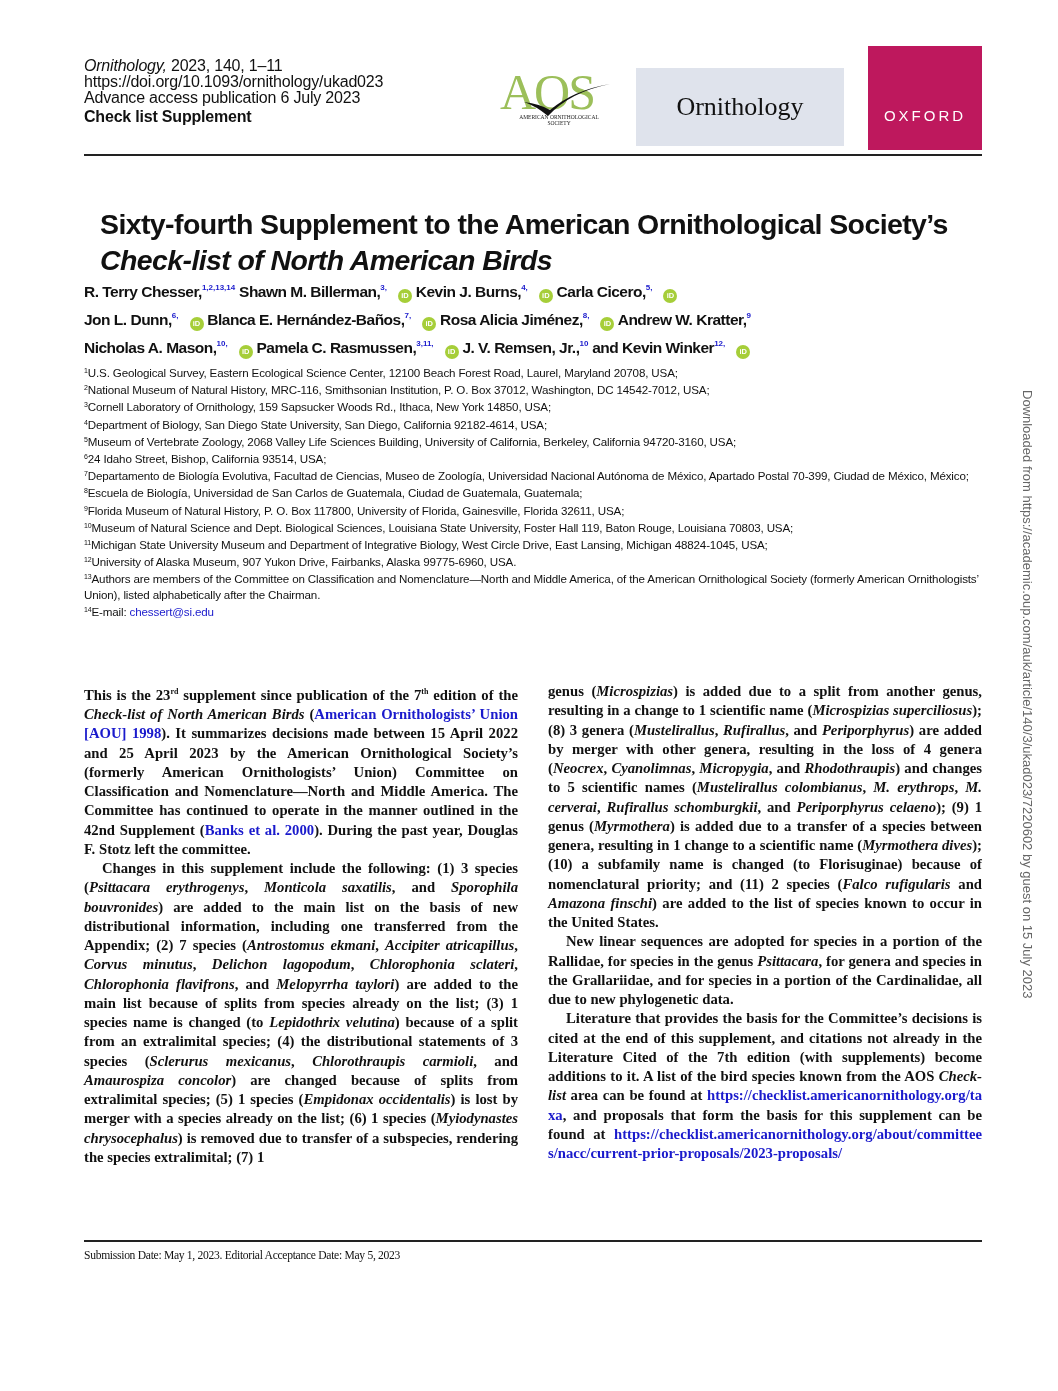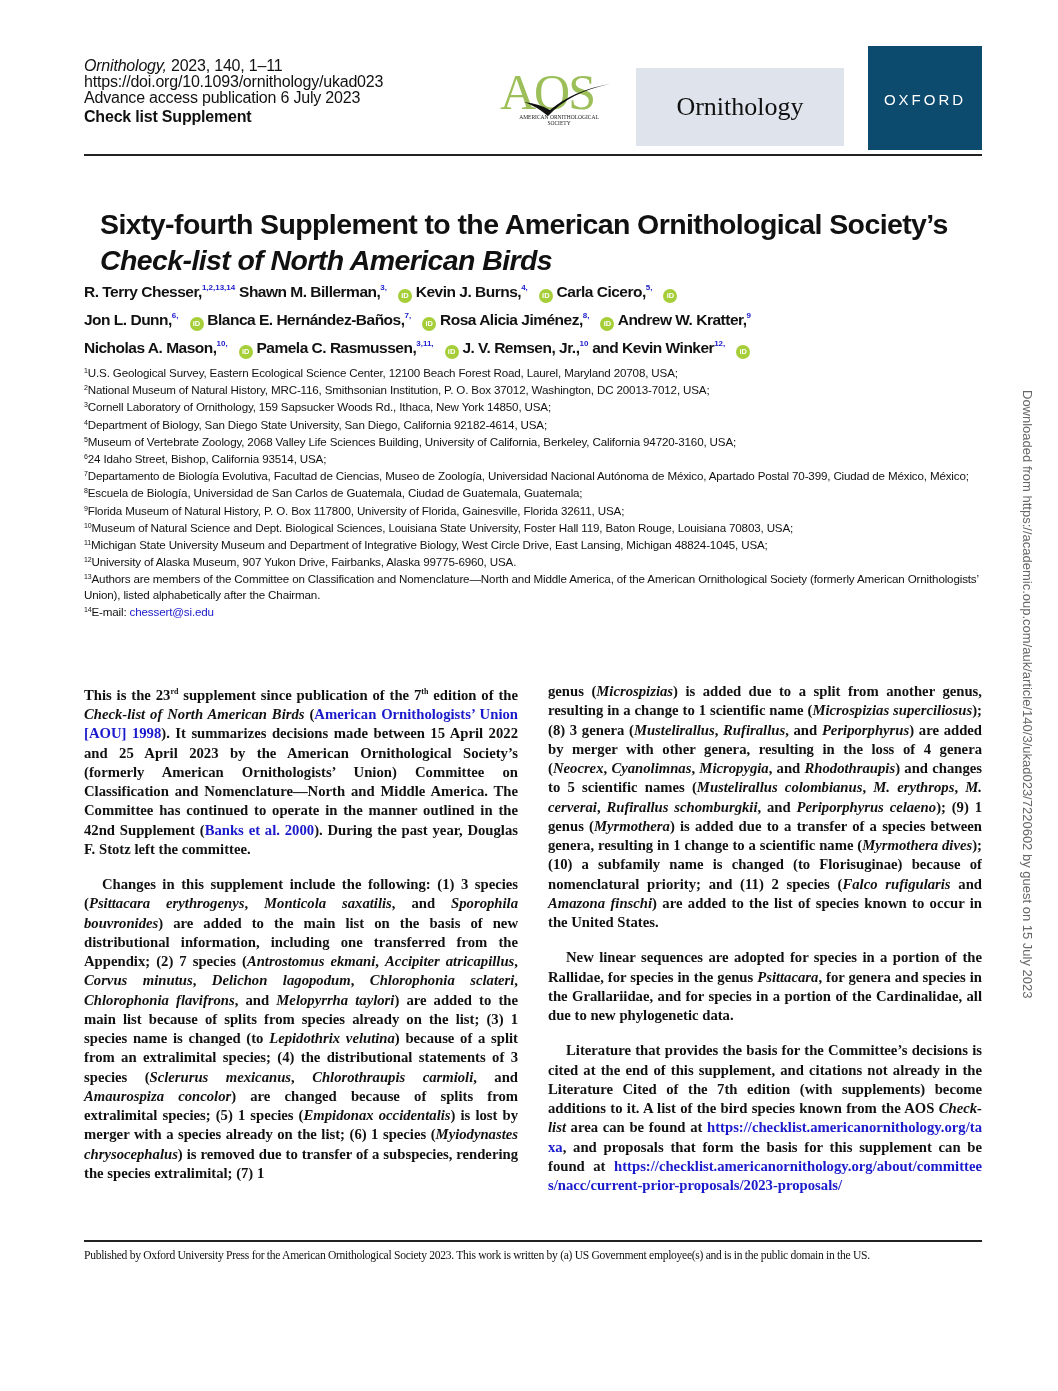--- a/index.html
+++ b/index.html
@@ -10,42 +10,42 @@
   .journal-meta { position: absolute; left: 84px; top: 58px; font-size: 16px; line-height: 16px; letter-spacing: -0.2px; }
   .journal-meta .jname { font-style: italic; }
   .journal-meta .ctype { font-weight: bold; margin-top: 3px; }
 
   .aos-logo { position: absolute; left: 500px; top: 68px; width: 118px; height: 62px; }
   .aos-letters { position: absolute; left: 0; top: -6px; font-family: "Liberation Serif", serif; font-size: 50px; color: #9cbf5a; letter-spacing: -2px; line-height: 60px; }
   .aos-check { position: absolute; left: 14px; top: 12px; width: 100px; height: 38px; }
   .aos-caption { position: absolute; left: 0; top: 46px; width: 118px; text-align: center; font-family: "Liberation Serif", serif; font-size: 5.5px; line-height: 6px; color: #222; }
 
   .journal-box { position: absolute; left: 636px; top: 68px; width: 208px; height: 78px; background: #dfe3ec; display: flex; align-items: center; justify-content: center; font-family: "Liberation Serif", serif; font-size: 26px; color: #111; }
-  .oxford-box { position: absolute; left: 868px; top: 46px; width: 114px; height: 104px; background: #0c4a6e; display: flex; align-items: flex-end; justify-content: center; padding-bottom: 42px; box-sizing: border-box; color: #fff; font-family: "Liberation Sans", sans-serif; font-size: 15px; letter-spacing: 3px; }
+  .oxford-box { position: absolute; left: 868px; top: 46px; width: 114px; height: 104px; background: #be185d; display: flex; align-items: flex-end; justify-content: center; padding-bottom: 26px; box-sizing: border-box; color: #fff; font-family: "Liberation Sans", sans-serif; font-size: 15px; letter-spacing: 3px; }
 
   .rule-top { position: absolute; left: 84px; top: 154px; width: 898px; height: 2px; background: #222; }
 
   
   .title { position: absolute; left: 84px; top: 190px; width: 900px; font-family: "Liberation Sans", sans-serif; font-weight: bold; font-size: 28.5px; line-height: 36px; letter-spacing: -0.6px; }
   .title i { font-style: italic; }
 
   .authors { position: absolute; left: 84px; top: 276px; width: 900px; font-family: "Liberation Sans", sans-serif; font-weight: bold; font-size: 15.5px; line-height: 24px; letter-spacing: -0.5px; }
   .authors sup { color: #1a1acc; font-size: 8px; vertical-align: 7px; letter-spacing: 0; }
   .orcid { display: inline-block; width: 14px; height: 14px; border-radius: 50%; background: #a6ce39; color: #fff; font-size: 7.5px; line-height: 14px; text-align: center; vertical-align: -1px; margin-left: 11px; font-weight: bold; letter-spacing: 0; }
 
   .affils { position: absolute; left: 84px; top: 363px; width: 910px; font-family: "Liberation Sans", sans-serif; font-size: 11.6px; line-height: 15.2px; letter-spacing: -0.15px; }
   .affils sup { font-size: 7px; vertical-align: 4px; }
   .affils .mail { color: #1a1acc; }
 
   
   .col { position: absolute; top: 682px; width: 434px; font-family: "Liberation Serif", serif; font-size: 14.7px; line-height: 19.25px; text-align: justify; }
   .col-left { left: 84px; }
   .col-right { left: 548px; }
   .col p { margin: 0; font-weight: bold; }
-  .col p.ind { text-indent: 18px; margin-top: 16px; }
+  .col p.ind { text-indent: 18px; }
   .col .lnk { color: #1a1acc; }
   .col sup { font-size: 8px; }
 
   .rule-bottom { position: absolute; left: 84px; top: 1240px; width: 898px; height: 2px; background: #222; }
   .footer { position: absolute; left: 84px; top: 1248px; width: 900px; font-family: "Liberation Serif", serif; font-size: 11.6px; line-height: 15.5px; letter-spacing: -0.3px; }
 
   .sidebar-dl { position: absolute; left: 1016px; top: 390px; width: 20px; height: 680px; }
   .sidebar-dl span { position: absolute; left: 0; top: 0; transform-origin: 0 0; transform: translate(19px, 0) rotate(90deg); white-space: nowrap; font-family: "Liberation Sans", sans-serif; font-size: 13px; color: #666; }
 </style>
 </head>
@@ -75,21 +75,21 @@
 <div class="rule-top"></div>
 
 <h1 class="title" style="margin:16px;">
   <span>Sixty-fourth Supplement to the American Ornithological Society’s </span><i>Check-list of North American Birds</i>
 </h1>
 
 <div class="authors" id="authors"><span>R. Terry Chesser,</span><sup>1,2,13,14</sup> <span>Shawn M. Billerman,</span><sup>3,</sup><span class="orcid">iD</span> <span>Kevin J. Burns,</span><sup>4,</sup><span class="orcid">iD</span> <span>Carla Cicero,</span><sup>5,</sup><span class="orcid">iD</span> <br><span>Jon L. Dunn,</span><sup>6,</sup><span class="orcid">iD</span> <span>Blanca E. Hernández-Baños,</span><sup>7,</sup><span class="orcid">iD</span> <span>Rosa Alicia Jiménez,</span><sup>8,</sup><span class="orcid">iD</span> <span>Andrew W. Kratter,</span><sup>9</sup> <br><span>Nicholas A. Mason,</span><sup>10,</sup><span class="orcid">iD</span> <span>Pamela C. Rasmussen,</span><sup>3,11,</sup><span class="orcid">iD</span> <span>J. V. Remsen, Jr.,</span><sup>10</sup> <span>and Kevin Winker</span><sup>12,</sup><span class="orcid">iD</span> </div>
 
 <div class="affils" id="affils">
     <div><sup>1</sup><span>U.S. Geological Survey, Eastern Ecological Science Center, 12100 Beach Forest Road, Laurel, Maryland 20708, USA;</span></div>
-    <div><sup>2</sup><span>National Museum of Natural History, MRC-116, Smithsonian Institution, P. O. Box 37012, Washington, DC 20013-7012, USA;</span></div>
+    <div><sup>2</sup><span>National Museum of Natural History, MRC-116, Smithsonian Institution, P. O. Box 37012, Washington, DC 14542-7012, USA;</span></div>
     <div><sup>3</sup><span>Cornell Laboratory of Ornithology, 159 Sapsucker Woods Rd., Ithaca, New York 14850, USA;</span></div>
     <div><sup>4</sup><span>Department of Biology, San Diego State University, San Diego, California 92182-4614, USA;</span></div>
     <div><sup>5</sup><span>Museum of Vertebrate Zoology, 2068 Valley Life Sciences Building, University of California, Berkeley, California 94720-3160, USA;</span></div>
     <div><sup>6</sup><span>24 Idaho Street, Bishop, California 93514, USA;</span></div>
     <div><sup>7</sup><span>Departamento de Biología Evolutiva, Facultad de Ciencias, Museo de Zoología, Universidad Nacional Autónoma de México, Apartado Postal 70-399, Ciudad de México, México;</span></div>
     <div><sup>8</sup><span>Escuela de Biología, Universidad de San Carlos de Guatemala, Ciudad de Guatemala, Guatemala;</span></div>
     <div><sup>9</sup><span>Florida Museum of Natural History, P. O. Box 117800, University of Florida, Gainesville, Florida 32611, USA;</span></div>
     <div><sup>10</sup><span>Museum of Natural Science and Dept. Biological Sciences, Louisiana State University, Foster Hall 119, Baton Rouge, Louisiana 70803, USA;</span></div>
     <div><sup>11</sup><span>Michigan State University Museum and Department of Integrative Biology, West Circle Drive, East Lansing, Michigan 48824-1045, USA;</span></div>
     <div><sup>12</sup><span>University of Alaska Museum, 907 Yukon Drive, Fairbanks, Alaska 99775-6960, USA.</span></div>
@@ -103,18 +103,18 @@
 </div>
 
 <div class="col col-right" id="rightcol">
   <p id="p2cont"><span>genus (</span><i>Microspizias</i><span>) is added due to a split from another genus, resulting in a change to 1 scientific name (</span><i>Microspizias superciliosus</i><span>); (8) 3 genera (</span><i>Mustelirallus</i><span>, </span><i>Rufirallus</i><span>, and </span><i>Periporphyrus</i><span>) are added by merger with other genera, resulting in the loss of 4 genera (</span><i>Neocrex</i><span>, </span><i>Cyanolimnas</i><span>, </span><i>Micropygia</i><span>, and </span><i>Rhodothraupis</i><span>) and changes to 5 scientific names (</span><i>Mustelirallus colombianus</i><span>, </span><i>M. erythrops</i><span>, </span><i>M. cerverai</i><span>, </span><i>Rufirallus schomburgkii</i><span>, and </span><i>Periporphyrus celaeno</i><span>); (9) 1 genus (</span><i>Myrmothera</i><span>) is added due to a transfer of a species between genera, resulting in 1 change to a scientific name (</span><i>Myrmothera dives</i><span>); (10) a subfamily name is changed (to Florisuginae) because of nomenclatural priority; and (11) 2 species (</span><i>Falco rufigularis</i><span> and </span><i>Amazona finschi</i><span>) are added to the list of species known to occur in the United States.</span></p>
   <p class="ind"><span>New linear sequences are adopted for species in a portion of the Rallidae, for species in the genus </span><i>Psittacara</i><span>, for genera and species in the Grallariidae, and for species in a portion of the Cardinalidae, all due to new phylogenetic data.</span></p>
   <p class="ind"><span>Literature that provides the basis for the Committee’s decisions is cited at the end of this supplement, and citations not already in the Literature Cited of the 7th edition (with supplements) become additions to it. A list of the bird species known from the AOS </span><i>Check-list</i><span> area can be found at </span><span class="lnk" style="word-break:break-all;">https://checklist.americanornithology.org/taxa</span><span>, and proposals that form the basis for this supplement can be found at </span><span class="lnk" style="word-break:break-all;">https://checklist.americanornithology.org/about/committees/nacc/current-prior-proposals/2023-proposals/</span></p>
 </div>
 
 <div class="rule-bottom"></div>
 <div class="footer">
-  <div>Published by Oxford University Press for the American Ornithological Society 2023. This work is written by (a) US Government employee(s) and is in the public domain in the US.</div>
+  <div>Submission Date: May 1, 2023. Editorial Acceptance Date: May 5, 2023</div>
 </div>
 
 <div class="sidebar-dl">
   <span>Downloaded from https://academic.oup.com/auk/article/140/3/ukad023/7220602 by guest on 15 July 2023</span>
 </div>
 
 </body></html>

